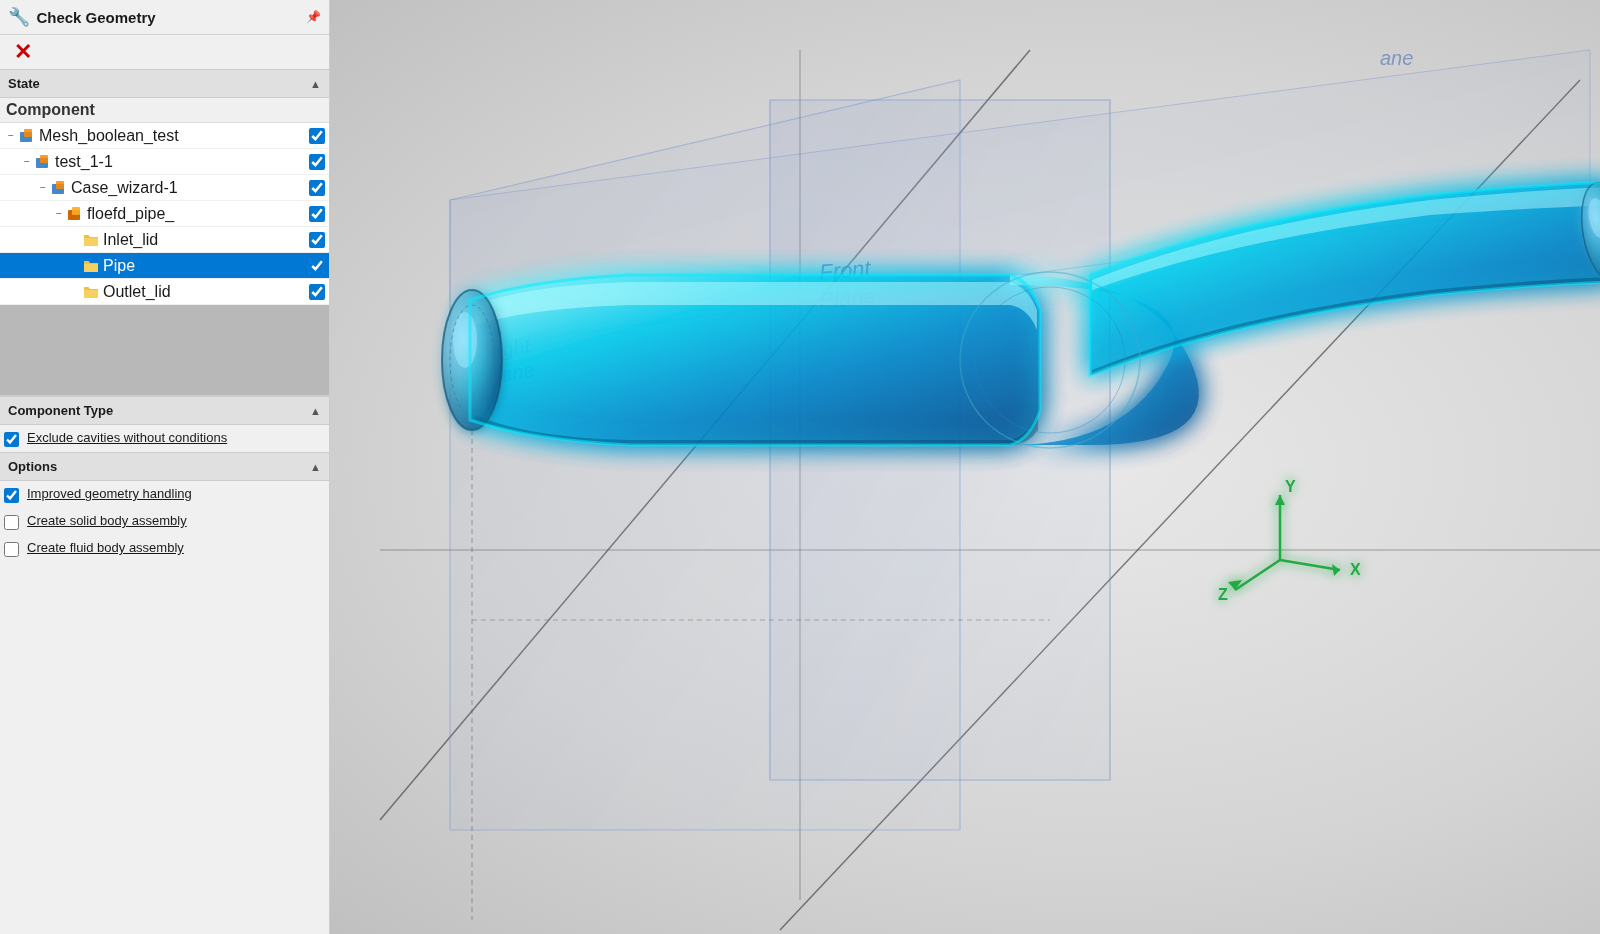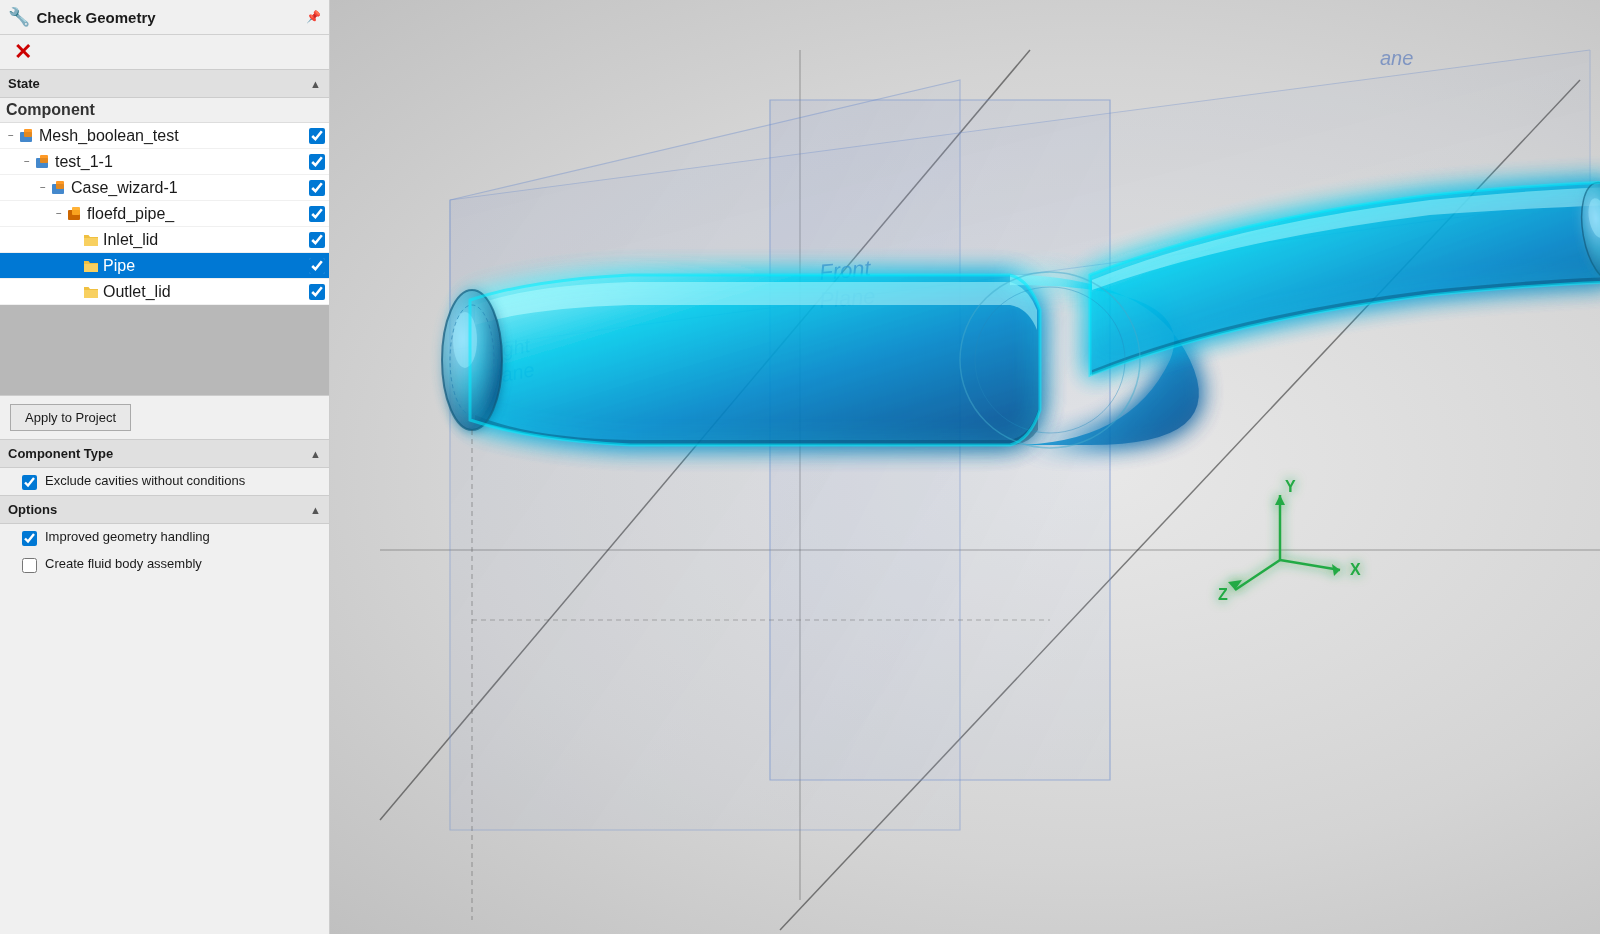--- a/index.html
+++ b/index.html
@@ -158,24 +158,25 @@
       color: #1a1a1a;
     }
 
     
     .analysis-section { background: #f0f0f0; flex-shrink: 0; }
     .options-section { background: #f0f0f0; flex-shrink: 0; }
 
     .checkbox-row {
       display: flex;
       align-items: flex-start;
-      padding: 5px 22px;
+      padding: 5px 4px;
       gap: 8px;
       font-size: 13px;
       color: #1a1a1a;
+      text-decoration: underline;
     }
     .checkbox-row input[type="checkbox"] {
       margin-top: 2px;
       flex-shrink: 0;
       width: 15px;
       height: 15px;
       accent-color: #0078d4;
     }
     .checkbox-label { line-height: 1.3; }
 
@@ -316,23 +317,20 @@
             </span>
             <span class="row-label">Outlet_lid</span>
             <input type="checkbox" class="row-checkbox" checked="" style="">
           </div>
         </div>
 
       <div class="empty-area"></div>
     </div>
   </div>
 
-  <div class="apply-btn-container">
-    <button class="apply-btn">Apply to Project</button>
-  </div>
 
   <div class="analysis-section">
     <div class="section-header">
       <span>Component Type</span>
       <span class="chevron">▲</span>
     </div>
     <div id="analysis-options">
         <div class="checkbox-row">
           <input type="checkbox" checked="" style="">
           <span class="checkbox-label">Exclude cavities without conditions</span>
@@ -342,20 +340,24 @@
 
   <div class="options-section">
     <div class="section-header">
       <span>Options</span>
       <span class="chevron">▲</span>
     </div>
     <div id="options-items">
         <div class="checkbox-row">
           <input type="checkbox" checked="" style="">
           <span class="checkbox-label">Improved geometry handling</span>
+        </div>
+        <div class="checkbox-row">
+          <input type="checkbox" style="">
+          <span class="checkbox-label">Create solid body assembly</span>
         </div>
         <div class="checkbox-row">
           <input type="checkbox" style="">
           <span class="checkbox-label">Create fluid body assembly</span>
         </div>
       </div>
   </div>
 
 </div>
 

